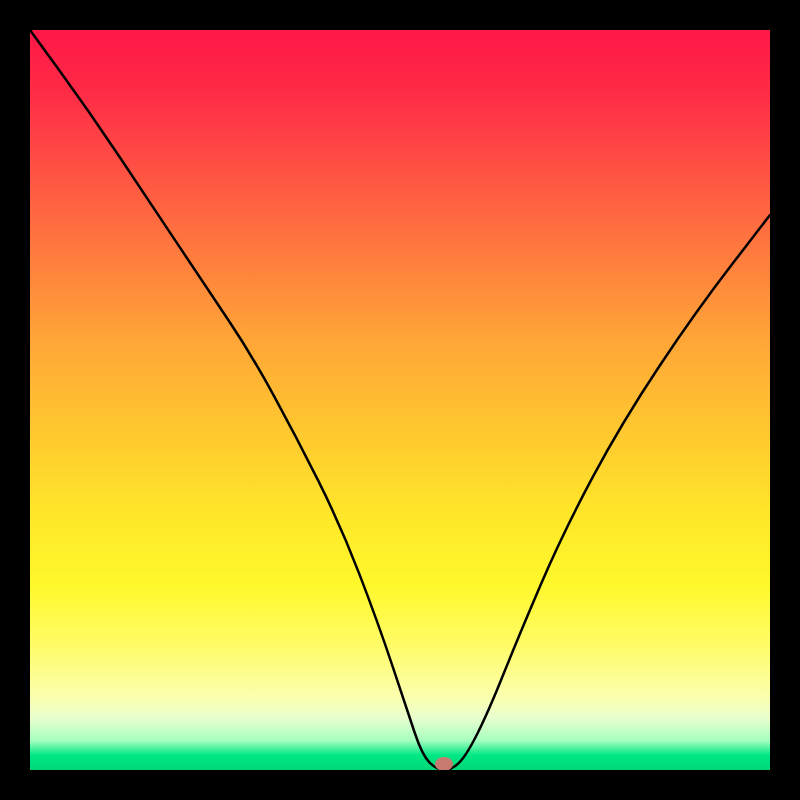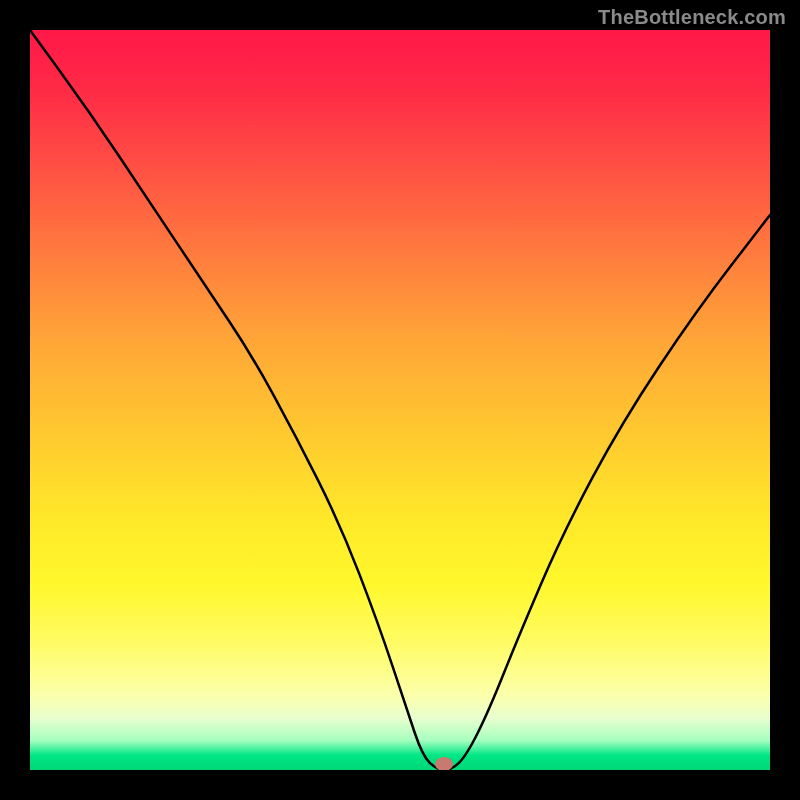--- a/index.html
+++ b/index.html
@@ -69,21 +69,20 @@
     font-weight: 600;
     color: #8a8a8a;
     letter-spacing: 0.2px;
   }
 </style>
 </head>
 <body>
 
 <div class="frame">
 
-  <div class="attribution">TheBottleneck.com</div>
 
   <div class="plot-area">
     <div class="gradient-bg"></div>
 
     <svg class="curve" viewBox="0 0 740 740" preserveAspectRatio="none">
       <path d="M 0.00 0.00 Q 0.00 0.00 29.60 40.70 Q 59.20 81.40 88.80 125.80 Q 118.40 170.20 148.00 214.60 Q 177.60 259.00 199.80 292.30 Q 222.00 325.60 244.20 366.30 Q 266.40 407.00 288.60 451.40 Q 310.80 495.80 329.30 543.90 Q 347.80 592.00 362.60 636.40 Q 377.40 680.80 384.80 703.00 Q 392.20 725.20 399.60 732.60 Q 407.00 740.00 414.40 740.00 Q 421.80 740.00 429.20 732.60 Q 436.60 725.20 447.70 703.00 Q 458.80 680.80 473.60 643.80 Q 488.40 606.80 510.60 555.00 Q 532.80 503.20 562.40 447.70 Q 592.00 392.20 629.00 336.70 Q 666.00 281.20 703.00 233.10 T 740.00 185.00"></path>
     </svg>
 
     <div class="marker" style="left: 414.4px; top: 734.08px; background: rgb(199, 122, 111);"></div>
   </div>

